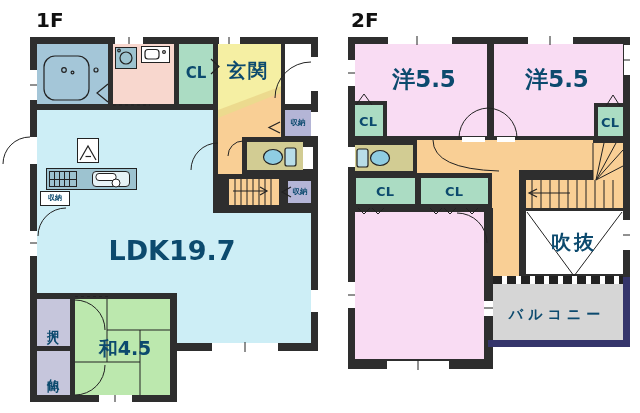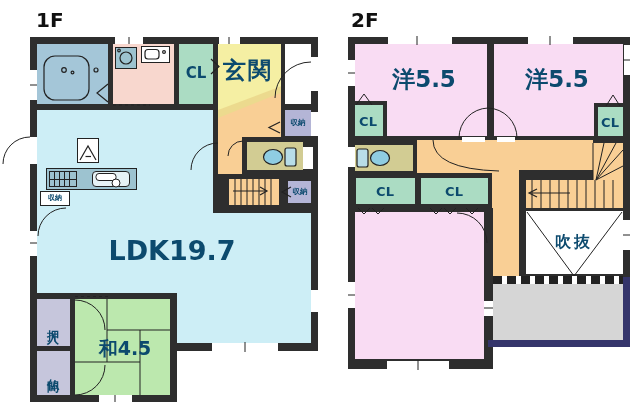--- a/index.html
+++ b/index.html
@@ -278,30 +278,31 @@
           <path d="M623,60 H630"></path>
           <path d="M418,360 V370"></path>
           <path d="M348,295 H355"></path>
         <path d="M484,308 H493"></path>
           <path d="M623,235 H630"></path>
       </g>
     </g>
   </svg>
 
   <div class="lb" style="left:196px;top:73px;font-size:15px;">CL</div>
-  <div class="lb" style="left:248px;top:70px;font-size:23px;letter-spacing:2px;">玄関</div>
+  <div class="lb" style="left:248px;top:70px;font-size:19px;letter-spacing:2px;">玄関</div>
   <div class="lb" style="left:298px;top:123px;font-size:7.5px;">収納</div>
   <div class="lb" style="left:300px;top:192px;font-size:7.5px;">収納</div>
   <div class="lb" style="left:55px;top:198px;font-size:7px;">収納</div>
   <div class="lb" style="left:172px;top:250px;font-size:27px;">LDK19.7</div>
   <div class="lb" style="left:125px;top:348px;font-size:19px;">和4.5</div>
   <div class="lb vert" style="left:53px;top:322px;font-size:12px;">押入</div>
   <div class="lb vert" style="left:53px;top:372px;font-size:12px;">仏間</div>
 
   <div class="lb" style="left:424px;top:79px;font-size:23px;">洋5.5</div>
   <div class="lb" style="left:557px;top:79px;font-size:23px;">洋5.5</div>
   <div class="lb" style="left:368px;top:121px;font-size:13px;">CL</div>
   <div class="lb" style="left:610px;top:122px;font-size:13px;">CL</div>
   <div class="lb" style="left:385px;top:191px;font-size:13px;">CL</div>
   <div class="lb" style="left:454px;top:191px;font-size:13px;">CL</div>
-  <div class="lb" style="left:574px;top:242px;font-size:16px;letter-spacing:3px;text-align:center;">吹抜</div>
+  <div class="lb" style="left:574px;top:242px;font-size:20px;letter-spacing:3px;text-align:center;">吹抜</div>
+  <div class="lb" style="left:557px;top:314px;font-size:14px;letter-spacing:5px;">バルコニー</div>
 
 </div>
 
 </body></html>

